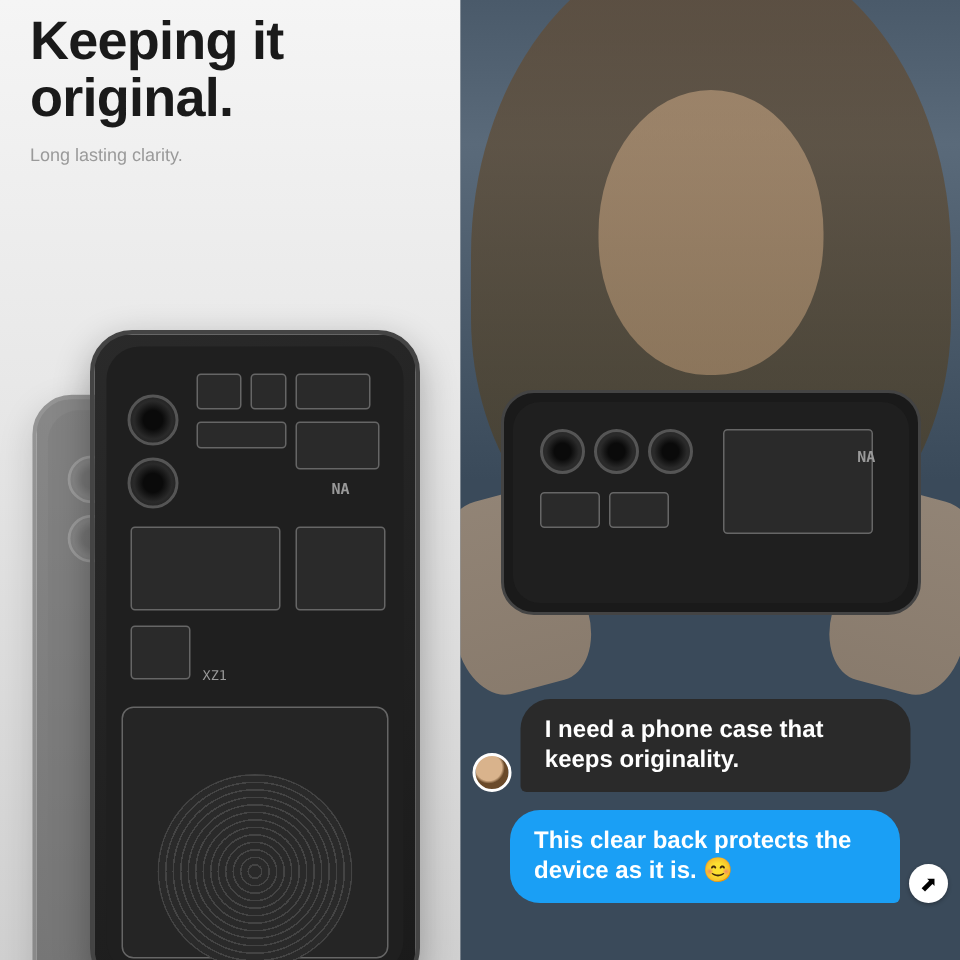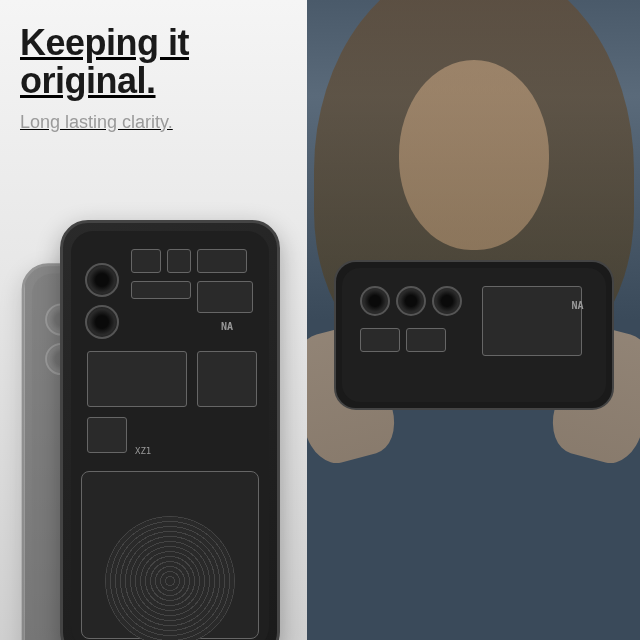--- a/index.html
+++ b/index.html
@@ -7,34 +7,33 @@
       width: 640px;
       height: 640px;
       font-family: -apple-system, BlinkMacSystemFont, "Segoe UI", Helvetica, Arial, sans-serif;
       display: flex;
       overflow: hidden;
     }
     .left-panel {
       width: 48%;
       height: 100%;
       background: linear-gradient(180deg, #f5f5f5 0%, #e8e8e8 40%, #d0d0d0 100%);
-      padding: 24px 20px;
+      padding: 8px 20px;
       position: relative;
       overflow: hidden;
-      text-decoration: underline;
     }
     .heading {
       font-size: 36px;
       font-weight: 800;
       color: #1a1a1a;
       line-height: 1.05;
       letter-spacing: -0.5px;
     }
     .subheading {
-      font-size: 18px;
+      font-size: 12px;
       font-weight: 400;
       color: #9a9a9a;
       margin-top: 12px;
     }
     .phone-area {
       position: absolute;
       bottom: -60px;
       left: 0;
       right: 0;
       height: 480px;
@@ -307,13 +306,23 @@
       <div class="held-lens l1"></div>
       <div class="held-lens l2"></div>
       <div class="held-lens l3"></div>
       <div class="held-box hb1"></div>
       <div class="held-box hb2"></div>
       <div class="held-box hb3"></div>
       <span class="held-label-na">NA</span>
     </div>
   </div>
 
+  <div class="chat-area">
+    <div class="chat-row left">
+      <div class="avatar"></div>
+      <div class="bubble bubble-dark">I need a phone case that keeps originality.</div>
+    </div>
+    <div class="chat-row right">
+      <div class="bubble bubble-blue">This clear back protects the device as it is. 😊</div>
+      <div class="avatar-tail">⬈</div>
+    </div>
+  </div>
 </div>
 
 </body></html>

